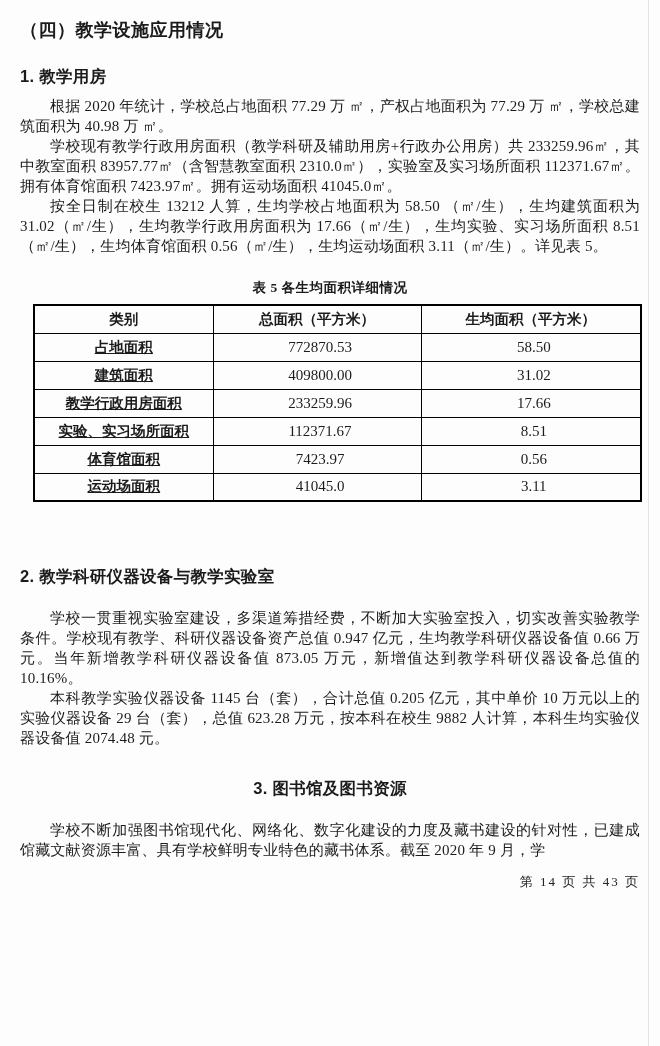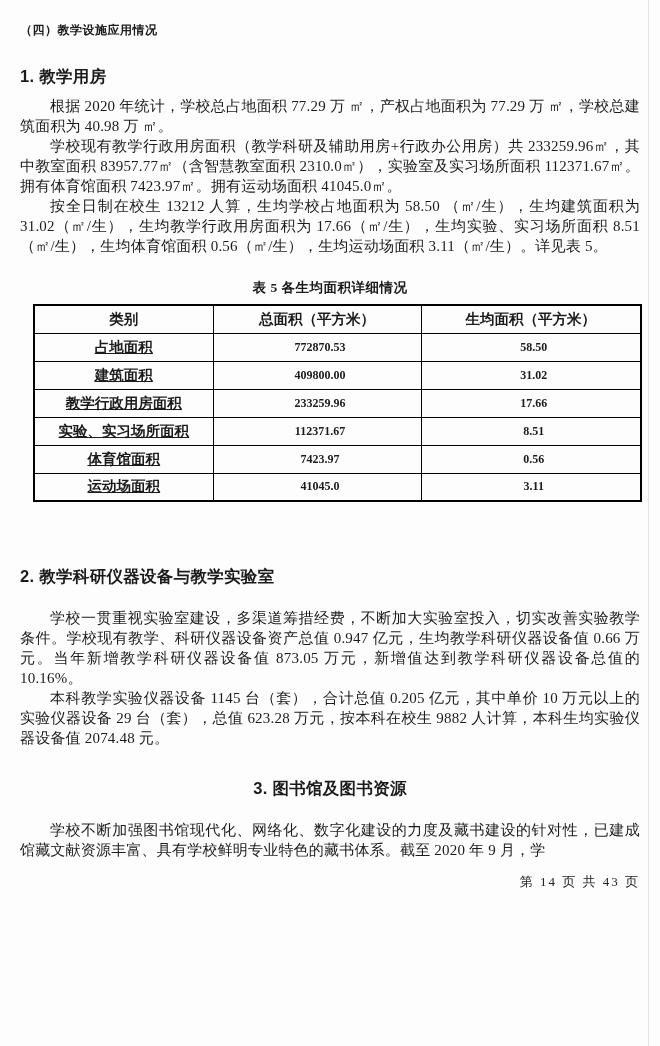--- a/index.html
+++ b/index.html
@@ -20,21 +20,21 @@
     .page-edge {
       position: absolute;
       left: 648px;
       top: 0;
       width: 1px;
       height: 1046px;
       background: #e3e3e3;
     }
     h1.doc-title {
       font-family: "Liberation Sans", sans-serif;
-      font-size: 12px;
+      font-size: 18px;
       font-weight: bold;
       line-height: 24px;
       letter-spacing: 0.5px;
       margin-bottom: 22px;
     }
     h2.sec-heading {
       font-family: "Liberation Sans", sans-serif;
       font-size: 16.5px;
       font-weight: bold;
       line-height: 24px;
@@ -78,22 +78,22 @@
       font-weight: bold;
     }
     table.area-table td.cat {
       font-family: "Liberation Sans", sans-serif;
       font-size: 14.5px;
       font-weight: bold;
       text-decoration: underline;
     }
     table.area-table td.num {
       font-family: "Liberation Serif", serif;
-      font-size: 12px;
-      font-weight: bold;
+      font-size: 15px;
+      font-weight: normal;
       padding-left: 8px;
     }
     .sec-2 h2 { margin-top: 62px; }
     .sec-2 p.body-par:first-of-type { margin-top: 20px; }
     .sec-3 h2 { margin-top: 28px; text-align: center; }
     .sec-3 p.body-par { margin-top: 20px; }
     .footer {
       margin-top: 14px;
       text-align: right;
       font-size: 13px;

